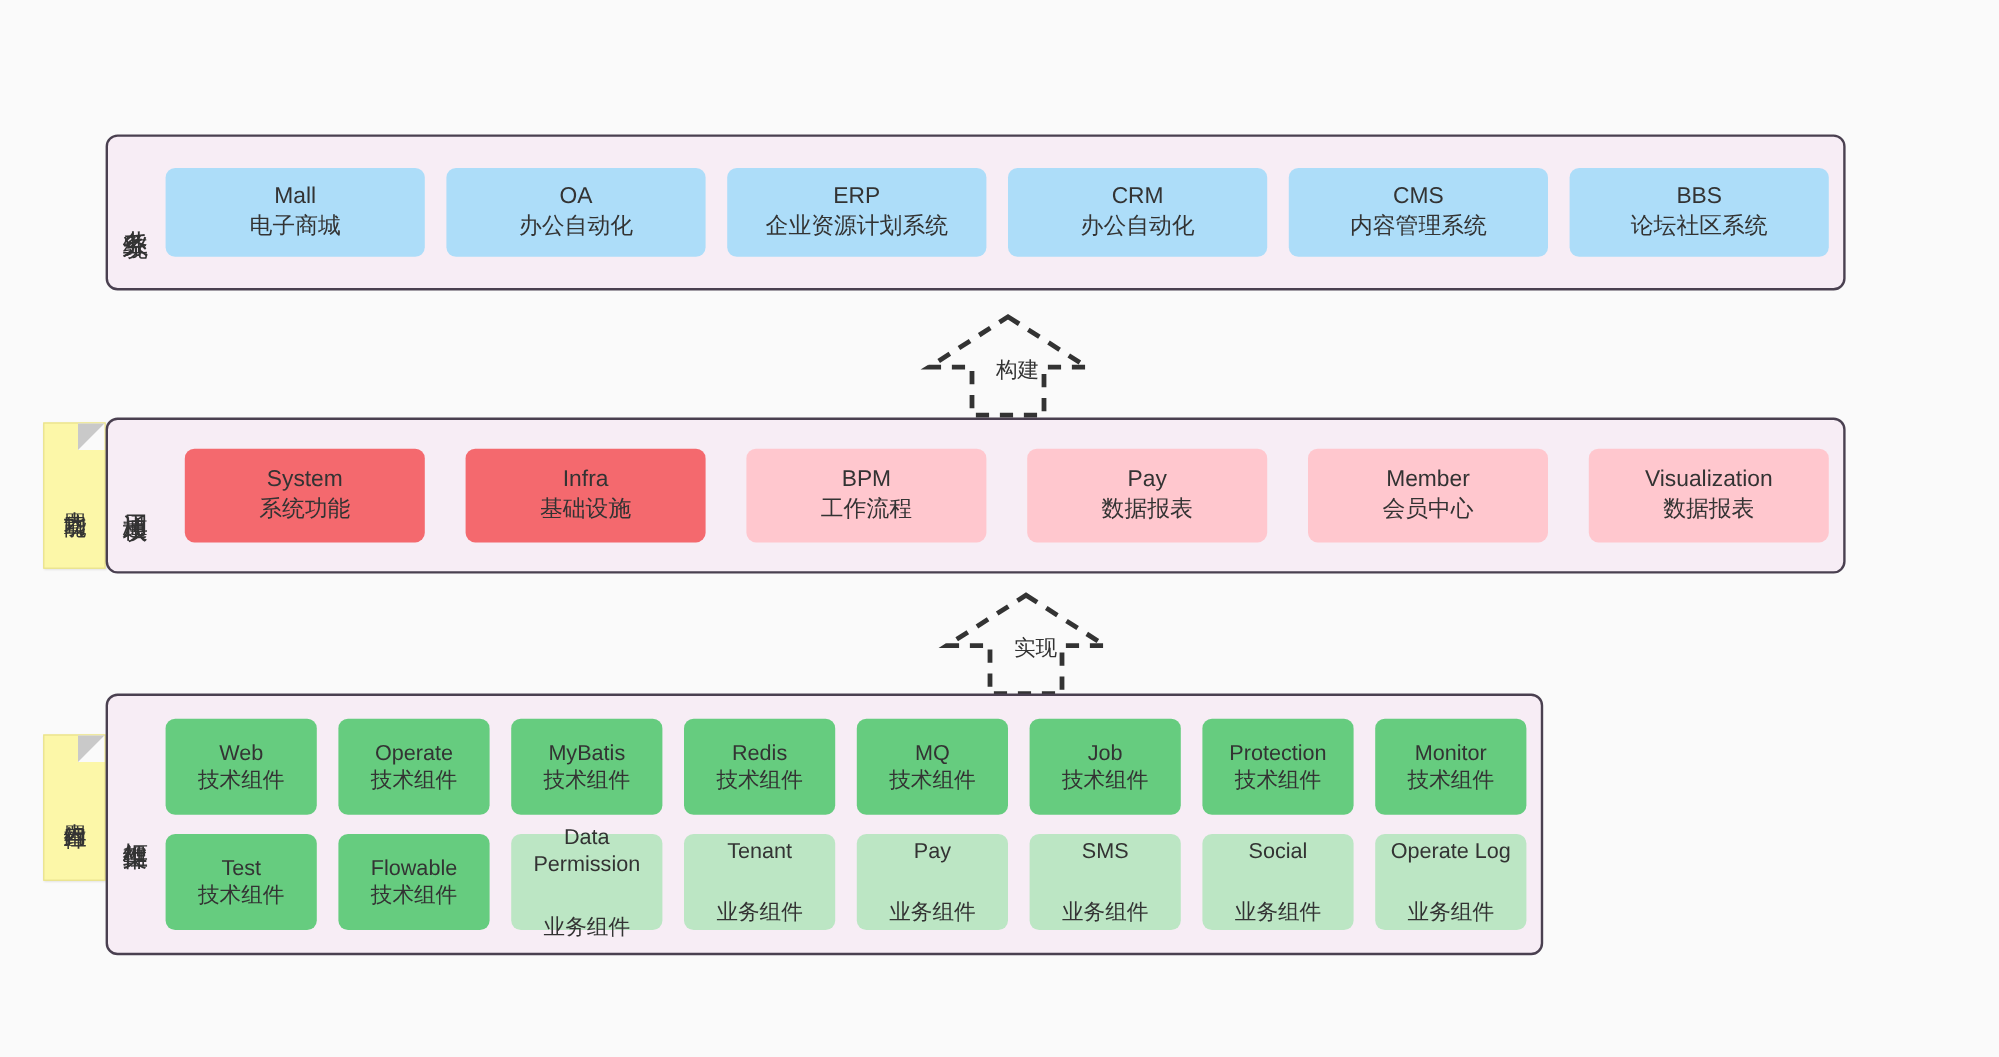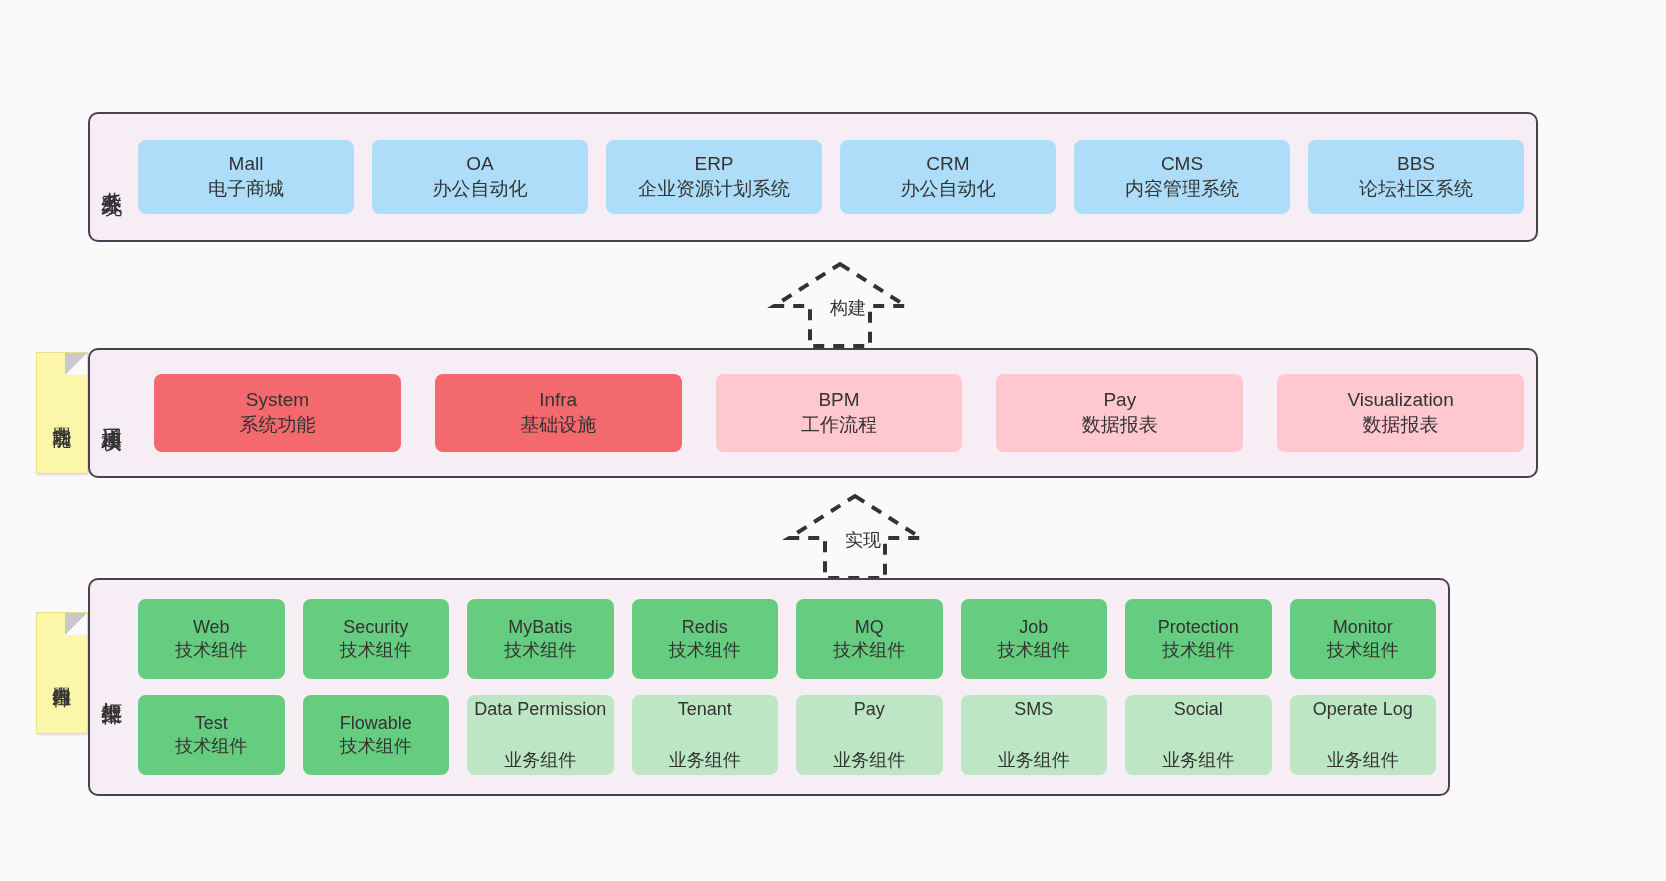--- a/index.html
+++ b/index.html
@@ -92,21 +92,21 @@
 
   
   #common-modules {
     left: 88px;  top: 348px;  width: 1450px; height: 130px;
   }
   #common-modules .section-body { padding-left: 4px; }
   #common-modules .card { height: 78px; margin-left: 16px; }
 
   
   #framework-components {
-    left: 88px;  top: 578px;  width: 1362px; height: 218px;
+    left: 88px;  top: 578px;  width: 1198px; height: 218px;
   }
   #framework-components .section-body { padding-left: 4px; gap: 16px; }
   #framework-components .card { height: 80px; font-size: 18px; }
 
   
   .sticky {
     position: absolute;
     width: 52px;
     background: #FCF7A8;
     border: 1px solid #E8E08A;
@@ -227,20 +227,24 @@
         <div class="card pink">
           <span class="card-en">BPM</span>
           <span class="card-cn">工作流程</span>
         </div>
 
         <div class="card pink">
           <span class="card-en">Pay</span>
           <span class="card-cn">数据报表</span>
         </div>
 
+        <div class="card pink">
+          <span class="card-en">Member</span>
+          <span class="card-cn">会员中心</span>
+        </div>
 
         <div class="card pink">
           <span class="card-en">Visualization</span>
           <span class="card-cn">数据报表</span>
         </div>
 
       </div>
     </div>
   </div>
 
@@ -258,21 +262,21 @@
   <div class="section" id="framework-components">
     <div class="section-title">框架组件</div>
     <div class="section-body">
 
       <div class="card-row">
         <div class="card green">
           <span class="card-en">Web</span>
           <span class="card-cn">技术组件</span>
         </div>
         <div class="card green">
-          <span class="card-en">Security</span>
+          <span class="card-en">Operate</span>
           <span class="card-cn">技术组件</span>
         </div>
         <div class="card green">
           <span class="card-en">MyBatis</span>
           <span class="card-cn">技术组件</span>
         </div>
         <div class="card green">
           <span class="card-en">Redis</span>
           <span class="card-cn">技术组件</span>
         </div>

